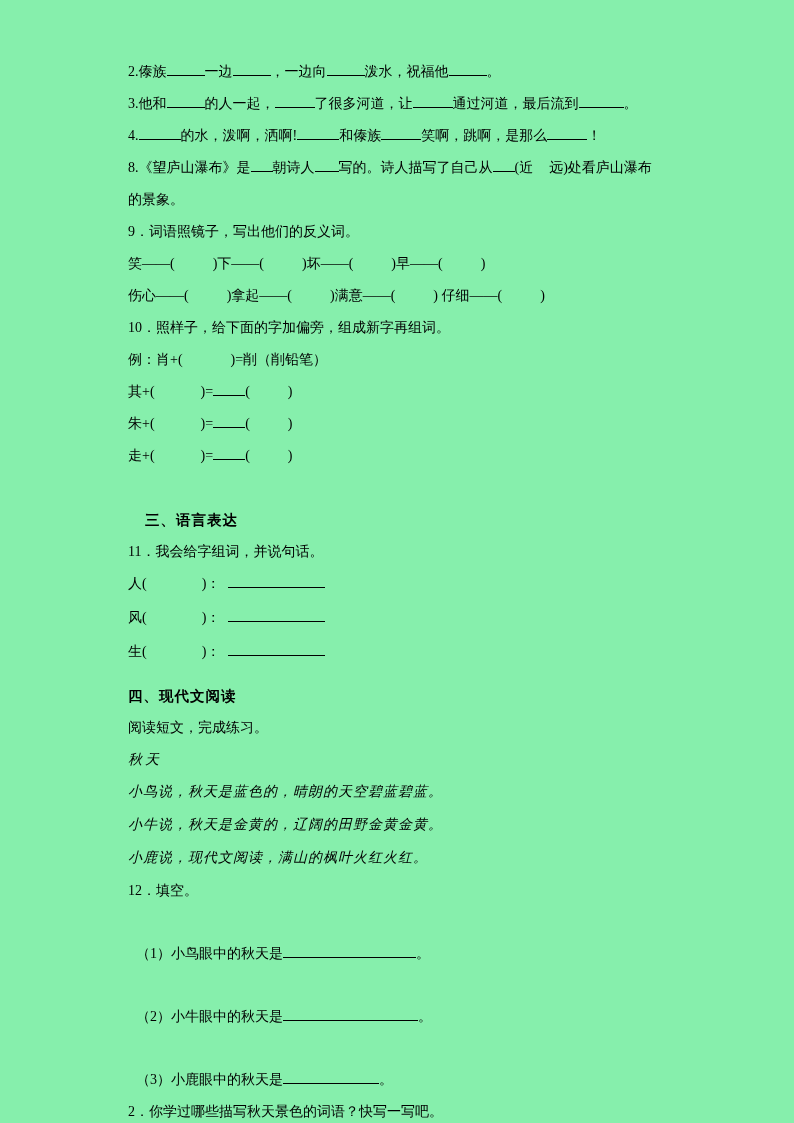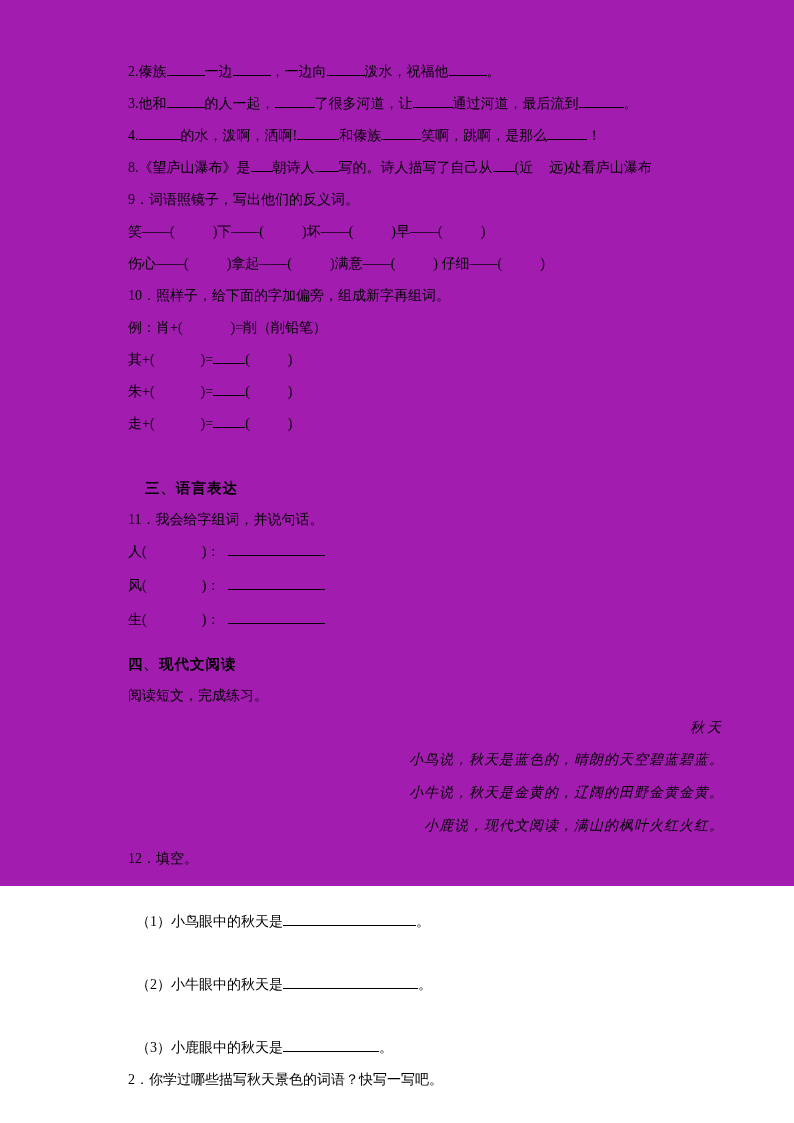--- a/index.html
+++ b/index.html
@@ -10,23 +10,23 @@
   body {
     width: 794px;
     height: 1123px;
     overflow: hidden;
     color: #000000;
     font-family: "Liberation Serif", "DejaVu Serif", serif;
   }
   .doc {
     box-sizing: border-box;
     width: 794px;
-    height: 886px;
+    height: 1123px;
     padding: 60px 70px 0 128px;
-    background: #a21caf;
+    background: #86efac;
   }
   .ln {
     margin: 0 0 8px 0;
     font-size: 14px;
     line-height: 24px;
     white-space: nowrap;
   }
   .ln span { vertical-align: baseline; }
   .blank {
     display: inline-block;
@@ -39,37 +39,38 @@
   }
   .heading {
     font-weight: bold;
     font-family: "Liberation Sans", "DejaVu Sans", sans-serif;
     font-size: 14.5px;
     letter-spacing: 1px;
   }
   .h3x { margin-top: 40px; margin-left: 17px; }
   .h4x { margin-top: 20px; }
   .rowsp { margin-bottom: 10px; }
-  .center { text-align: right; }
+  .center { text-align: left; }
   .kai {
     font-style: italic;
     letter-spacing: 1px;
   }
   .kai-title { letter-spacing: 3px; }
   .pas { margin-bottom: 9px; }
   .indent { padding-left: 8px; margin-top: 39px; }
 </style>
 </head>
 <body>
 
 <div class="doc">
   <p class="ln"><span>2.傣族</span><span class="blank" style="width: 38px;"></span><span>一边</span><span class="blank" style="width: 38px;"></span><span>，一边向</span><span class="blank" style="width: 38px;"></span><span>泼水，祝福他</span><span class="blank" style="width: 38px;"></span><span>。</span></p>
   <p class="ln"><span>3.他和</span><span class="blank" style="width: 38px;"></span><span>的人一起，</span><span class="blank" style="width: 40px;"></span><span>了很多河道，让</span><span class="blank" style="width: 40px;"></span><span>通过河道，最后流到</span><span class="blank" style="width: 45px;"></span><span>。</span></p>
   <p class="ln"><span>4.</span><span class="blank" style="width: 42px;"></span><span>的水，泼啊，洒啊!</span><span class="blank" style="width: 42px;"></span><span>和傣族</span><span class="blank" style="width: 40px;"></span><span>笑啊，跳啊，是那么</span><span class="blank" style="width: 40px;"></span><span>！</span></p>
   <p class="ln"><span>8.《望庐山瀑布》是</span><span class="blank" style="width: 22px;"></span><span>朝诗人</span><span class="blank" style="width: 24px;"></span><span>写的。诗人描写了自己从</span><span class="blank" style="width: 22px;"></span><span>(近</span><span class="gap" style="width: 16px;"></span><span>远)处看庐山瀑布</span></p>
+  <p class="ln"><span>的景象。</span></p>
   <p class="ln"><span>9．词语照镜子，写出他们的反义词。</span></p>
   <p class="ln"><span>笑——(</span><span class="gap" style="width: 38px;"></span><span>)下——(</span><span class="gap" style="width: 38px;"></span><span>)坏——(</span><span class="gap" style="width: 38px;"></span><span>)早——(</span><span class="gap" style="width: 38px;"></span><span>)</span></p>
   <p class="ln"><span>伤心——(</span><span class="gap" style="width: 38px;"></span><span>)拿起——(</span><span class="gap" style="width: 38px;"></span><span>)满意——(</span><span class="gap" style="width: 38px;"></span><span>) 仔细——(</span><span class="gap" style="width: 38px;"></span><span>)</span></p>
   <p class="ln"><span>10．照样子，给下面的字加偏旁，组成新字再组词。</span></p>
   <p class="ln"><span>例：肖+(</span><span class="gap" style="width: 48px;"></span><span>)=削（削铅笔）</span></p>
   <p class="ln"><span>其+(</span><span class="gap" style="width: 46px;"></span><span>)=</span><span class="blank" style="width: 32px;"></span><span>(</span><span class="gap" style="width: 38px;"></span><span>)</span></p>
   <p class="ln"><span>朱+(</span><span class="gap" style="width: 46px;"></span><span>)=</span><span class="blank" style="width: 32px;"></span><span>(</span><span class="gap" style="width: 38px;"></span><span>)</span></p>
   <p class="ln"><span>走+(</span><span class="gap" style="width: 46px;"></span><span>)=</span><span class="blank" style="width: 32px;"></span><span>(</span><span class="gap" style="width: 38px;"></span><span>)</span></p>
 
   <p class="ln heading h3x">三、语言表达</p>

